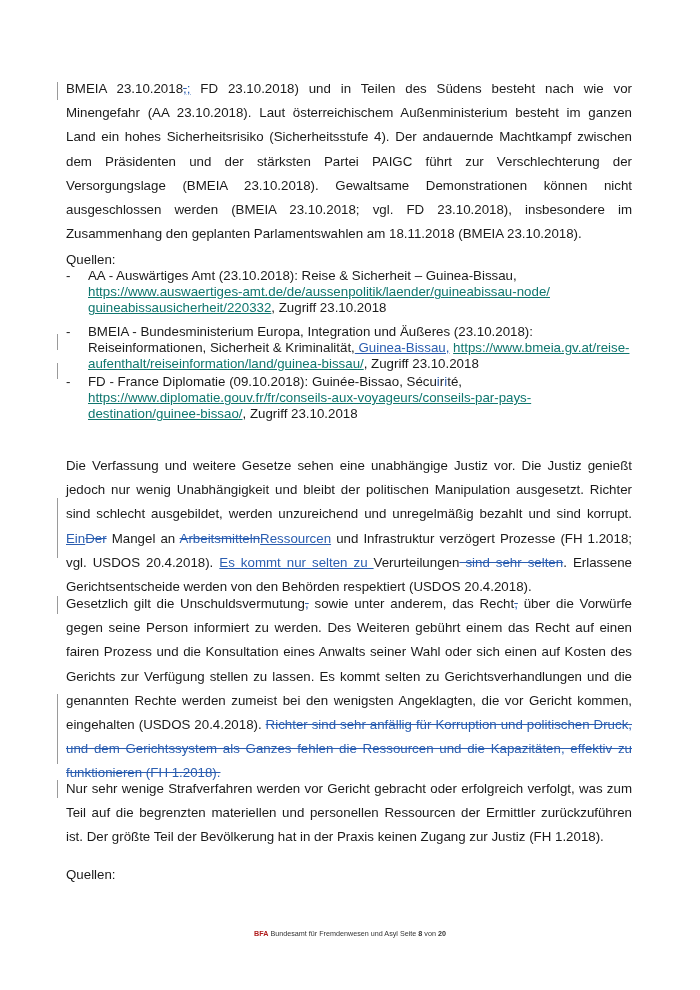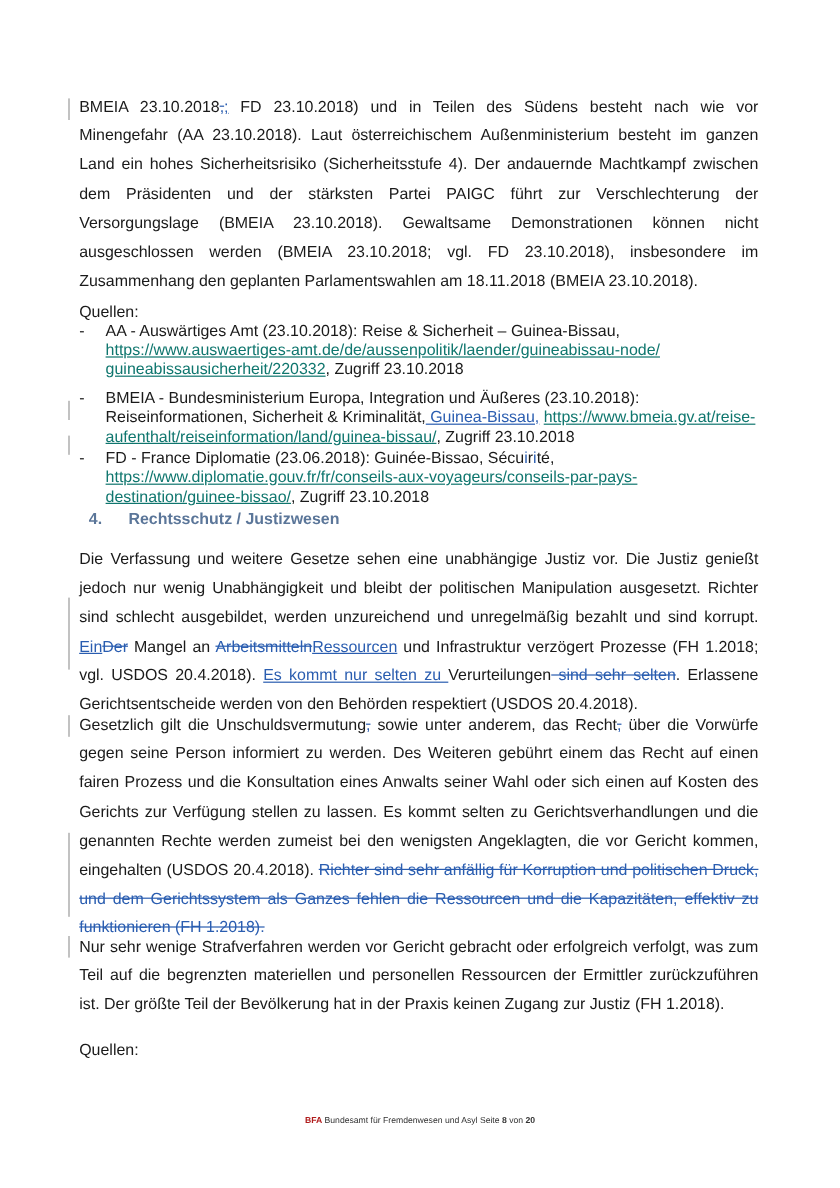--- a/index.html
+++ b/index.html
@@ -45,27 +45,24 @@
     <div class="src-item">
       <span class="src-dash">-</span>
       <span>AA - Auswärtiges Amt (23.10.2018): Reise &amp; Sicherheit – Guinea-Bissau, </span><a class="link">https://www.auswaertiges-amt.de/de/aussenpolitik/laender/guineabissau-node/ guineabissausicherheit/220332</a><span>, Zugriff 23.10.2018</span>
     </div>
     <div class="src-item tight">
       <span class="src-dash">-</span>
       <span>BMEIA - Bundesministerium Europa, Integration und Äußeres (23.10.2018): Reiseinformationen, Sicherheit &amp; Kriminalität,</span><span class="ins"> Guinea-Bissau,</span><span> </span><a class="link">https://www.bmeia.gv.at/reise-aufenthalt/reiseinformation/land/guinea-bissau/</a><span>, Zugriff 23.10.2018</span>
     </div>
     <div class="src-item">
       <span class="src-dash">-</span>
-      <span>FD - France Diplomatie (23.06.2018): Guinée-Bissao, Sécu</span><span style="color:#2a5db0">i</span><span>r</span><span style="color:#2a5db0">i</span><span>té, </span><a class="link">https://www.diplomatie.gouv.fr/fr/conseils-aux-voyageurs/conseils-par-pays-destination/guinee-bissao/</a><span>, Zugriff 23.10.2018</span>
+      <span>FD - France Diplomatie (09.10.2018): Guinée-Bissao, Sécu</span><span style="color:#2a5db0">i</span><span>r</span><span style="color:#2a5db0">i</span><span>té, </span><a class="link">https://www.diplomatie.gouv.fr/fr/conseils-aux-voyageurs/conseils-par-pays-destination/guinee-bissao/</a><span>, Zugriff 23.10.2018</span>
     </div>
   </div>
 
-  <div class="heading">
-    <span class="num">4.</span><span>Rechtsschutz / Justizwesen</span>
-  </div>
 
   <div class="para" style="top:438px;">
     <span>Die Verfassung und weitere Gesetze sehen eine unabhängige Justiz vor. Die Justiz genießt jedoch nur wenig Unabhängigkeit und bleibt der politischen Manipulation ausgesetzt. Richter sind schlecht ausgebildet, werden unzureichend und unregelmäßig bezahlt und sind korrupt. </span><span class="ins">Ein</span><span class="del">Der</span><span> Mangel an </span><span class="del">Arbeitsmitteln</span><span class="ins">Ressourcen</span><span> und Infrastruktur verzögert Prozesse (FH 1.2018; vgl. USDOS 20.4.2018). </span><span class="ins">Es kommt nur selten zu </span><span>Verurteilungen</span><span class="del"> sind sehr selten</span><span>. Erlassene Gerichtsentscheide werden von den Behörden respektiert (USDOS 20.4.2018).</span>
   </div>
 
   <div class="para" style="top:576px;">
     <span>Gesetzlich gilt die Unschuldsvermutung</span><span class="del">,</span><span> sowie unter anderem, das Recht</span><span class="del">,</span><span> über die Vorwürfe gegen seine Person informiert zu werden. Des Weiteren gebührt einem das Recht auf einen fairen Prozess und die Konsultation eines Anwalts seiner Wahl oder sich einen auf Kosten des Gerichts zur Verfügung stellen zu lassen. Es kommt selten zu Gerichtsverhandlungen und die genannten Rechte werden zumeist bei den wenigsten Angeklagten, die vor Gericht kommen, eingehalten (USDOS 20.4.2018). </span><span class="del">Richter sind sehr anfällig für Korruption und politischen Druck, und dem Gerichtssystem als Ganzes fehlen die Ressourcen und die Kapazitäten, effektiv zu funktionieren (FH 1.2018). </span>
   </div>
 
   <div class="para" style="top:761px;">

